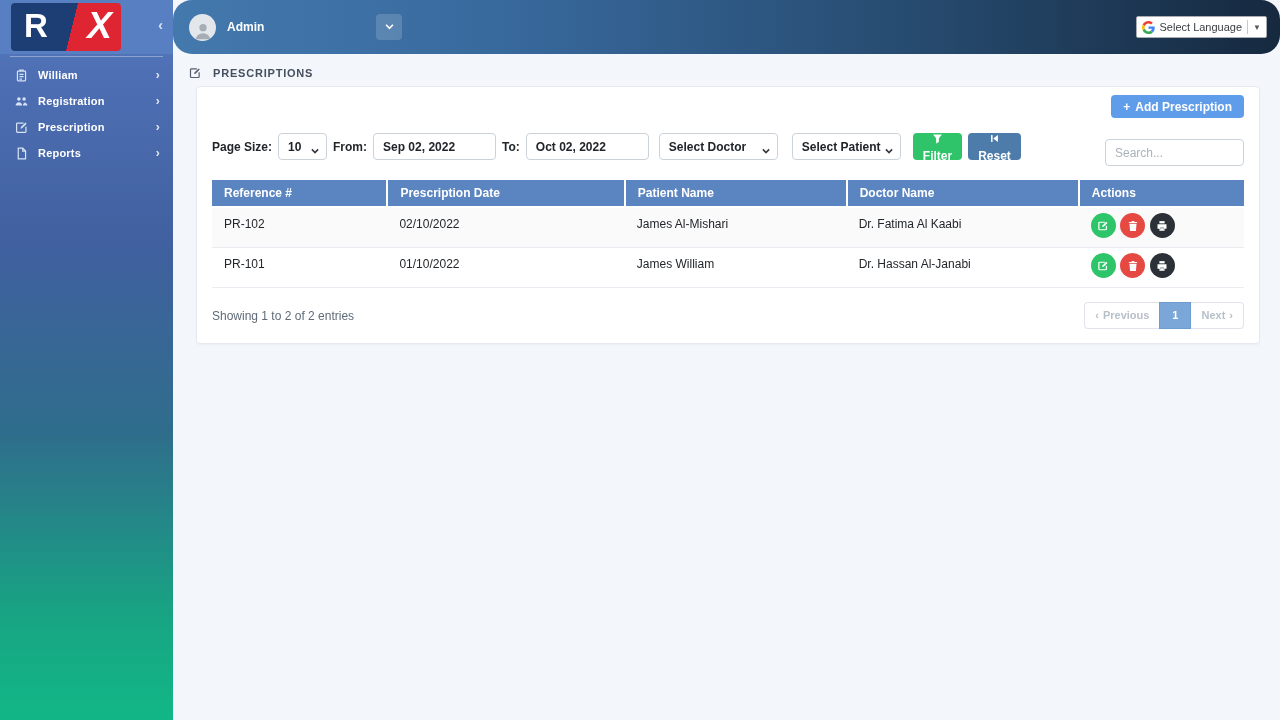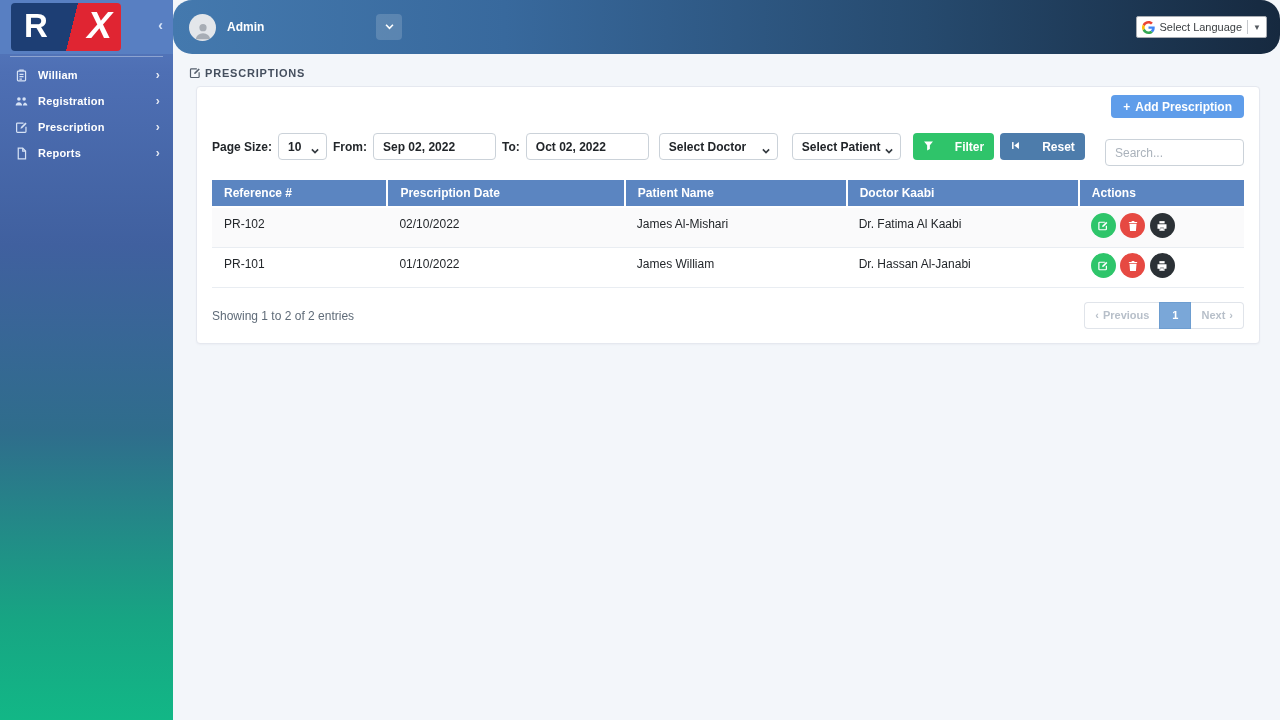--- a/index.html
+++ b/index.html
@@ -59,21 +59,21 @@
     border:1px solid #a9adb3; border-radius:2px; height:22px;
     display:flex; align-items:center; gap:5px; padding:0 5px; cursor:pointer;
   }
   .g-icon svg { width:13px; height:13px; display:block; }
   .translate-label { font-size:11px; color:#3c4043; }
   .translate-sep { width:1px; height:14px; background:#c6c9cd; }
   .translate-caret { font-size:8px; color:#555a60; }
 
   
   .content { position:absolute; left:173px; top:54px; width:1107px; height:666px; }
-  .page-title-row { display:flex; align-items:center; gap:4px; padding:13px 0 0 16px; color:#454f5e; }
+  .page-title-row { display:flex; align-items:center; gap:12px; padding:13px 0 0 16px; color:#454f5e; }
   .page-title-row svg { width:12px; height:12px; color:#545e6c; }
   .ptitle { font-size:11px; font-weight:700; letter-spacing:.8px; }
 
   .card {
     margin:7px 20px 0 23px; background:#fff;
     border:1px solid #e5e8ef; border-radius:4px;
     box-shadow:0 1px 2px rgba(40,60,90,.04);
     padding:8px 15px 14px 15px;
   }
   .add-row { display:flex; justify-content:flex-end; }
@@ -96,21 +96,21 @@
   .sel-pat { width:109px; margin-left:8px; }
   .inp {
     height:27px; border:1px solid #cbd2d9; border-radius:4px; background:#fff;
     font-family:inherit; font-size:12px; font-weight:600; color:#212529; padding:0 9px;
   }
   .inp::placeholder { color:#aab2bb; font-weight:400; }
   .inp-date { width:123px; }
   .btn-filter, .btn-reset {
     border:none; border-radius:4px; color:#fff; font-family:inherit;
     font-size:12px; font-weight:700; height:27px; padding:0 10px;
-    display:flex; align-items:center; gap:21px; cursor:pointer;
+    display:flex; align-items:center; gap:2px; cursor:pointer;flex-direction:column;
   }
   .btn-filter { background:#2fc46a; margin-left:6px; }
   .btn-reset { background:#4d7cab; }
   .btn-filter svg, .btn-reset svg { width:11px; height:11px; }
   .inp-search { width:139px; margin-left:auto; margin-top:12px; }
 
   table { width:100%; border-collapse:collapse; margin-top:14px; }
   th {
     background:#5b85c1; color:#fff; font-size:12px; font-weight:700; text-align:left;
     padding:6px 12px; height:26px; border-right:2px solid #fff; border-bottom:2px solid #fff;
@@ -296,21 +296,21 @@
           <col style="width:23%">
           <col style="width:21.5%">
           <col style="width:22.5%">
           <col style="width:16%">
       </colgroup>
       <thead>
         <tr>
           <th>Reference #</th>
           <th>Prescription Date</th>
           <th>Patient Name</th>
-          <th>Doctor Kaabi</th>
+          <th>Doctor Name</th>
           <th>Actions</th>
         </tr>
       </thead>
       <tbody>
         <tr>
           <td>PR-102</td>
           <td>02/10/2022</td>
           <td>James Al-Mishari</td>
           <td>Dr. Fatima Al Kaabi</td>
           <td class="actions">

